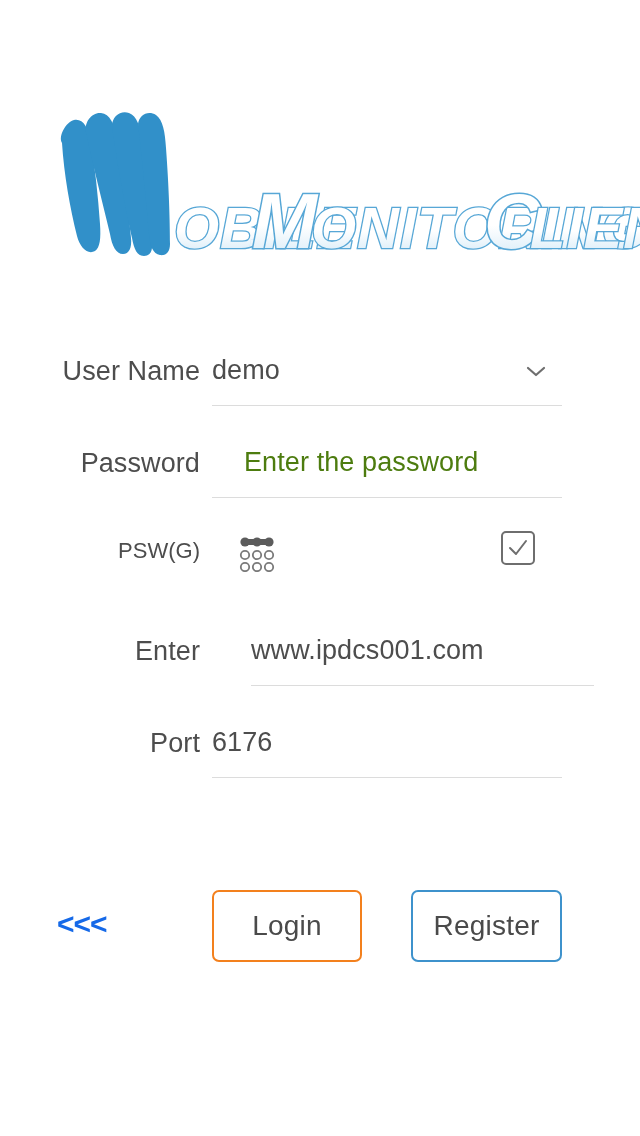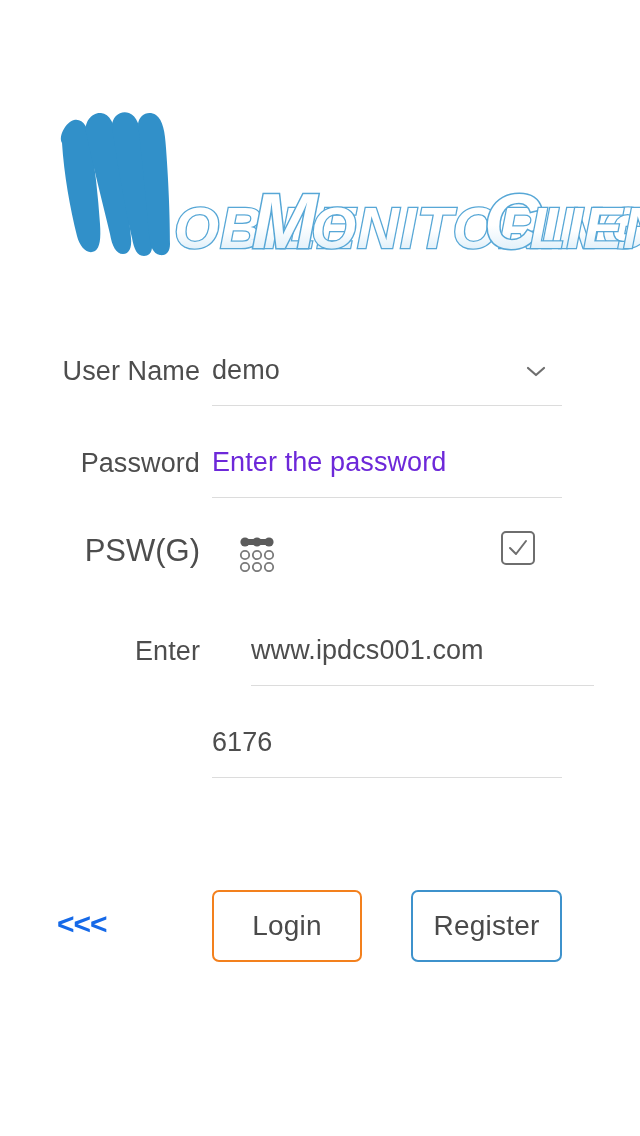--- a/index.html
+++ b/index.html
@@ -75,21 +75,21 @@
     position: absolute;
     left: 0;
     top: 14px;
     font-size: 27px;
     color: #4d4d4d;
     line-height: 40px;
     letter-spacing: 0.1px;
     white-space: nowrap;
   }
 
-  .field-value.placeholder { color: #6d28d9; }
+  .field-value.placeholder { color: #4d7c0f; margin-left: 32px; }
 
   .underline {
     position: absolute;
     left: 0;
     bottom: 0;
     width: 100%;
     height: 1px;
     background: #dcdcdc;
   }
 
@@ -103,21 +103,21 @@
 
   
   .row-psw { height: 96px; }
 
   .psw-label {
     position: absolute;
     left: 0;
     top: 14px;
     width: 200px;
     text-align: right;
-    font-size: 31px;
+    font-size: 22px;
     color: #4d4d4d;
     line-height: 34px;
     white-space: nowrap;
   }
 
   .pattern-icon {
     position: absolute;
     left: 238px;
     top: 14px;
     width: 38px;
@@ -284,20 +284,21 @@
 
     <div class="row">
       <div class="row-label">Enter</div>
       <div class="row-field server-field">
         <div class="field-value">www.ipdcs001.com</div>
         <div class="underline"></div>
       </div>
     </div>
 
     <div class="row">
+      <div class="row-label">Port</div>
       <div class="row-field">
         <div class="field-value">6176</div>
         <div class="underline"></div>
       </div>
     </div>
 
   </div>
 
   <div class="bottom-bar">
     <div class="back-link">&lt;&lt;&lt;</div>

